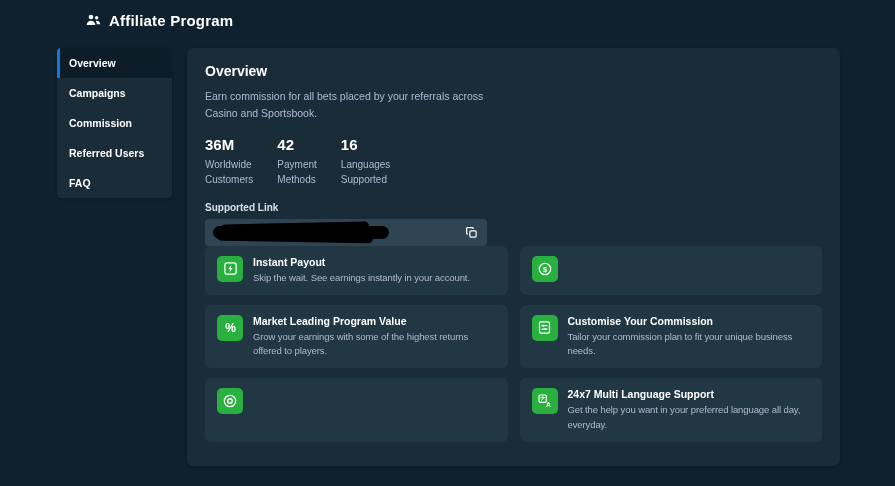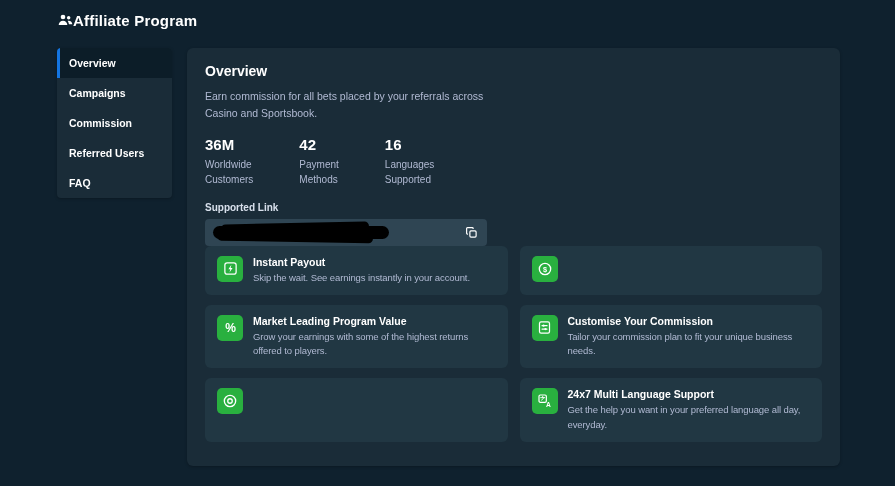--- a/index.html
+++ b/index.html
@@ -7,21 +7,23 @@
   body {
     background:#0f212e;
     font-family:"Liberation Sans", sans-serif;
     color:#ffffff;
     -webkit-font-smoothing:antialiased;
   }
   .topbar {
     height:40px;
     display:flex;
     align-items:center;
+    gap:8px;
     padding:0 0 0 57px;
+    margin-left:28px;
   }
   .topbar h1 { font-size:15px; font-weight:700; letter-spacing:.2px; }
   .content {
     display:flex;
     gap:15px;
     padding:8px 55px 0 57px;
     align-items:flex-start;
   }
   
   .sidebar {
@@ -55,21 +57,21 @@
     box-shadow:0 1px 3px rgba(0,0,0,.25);
   }
   .panel h2 { font-size:14px; font-weight:700; margin-bottom:9px; }
   .desc {
     font-size:10.5px;
     color:#b1bad3;
     line-height:1.6;
     white-space:pre-line;
     margin-bottom:14px;
   }
-  .stats { display:flex; gap:46px; margin-bottom:15px; }
+  .stats { display:flex; gap:24px; margin-bottom:15px; }
   .stat-value { font-size:15px; font-weight:700; margin-bottom:4px; }
   .stat-label {
     font-size:10px;
     color:#b1bad3;
     line-height:1.5;
     white-space:pre-line;
   }
   .aff-label { font-size:10px; font-weight:600; color:#d8e0ec; margin-bottom:6px; }
   .aff-bar {
     width:282px;

